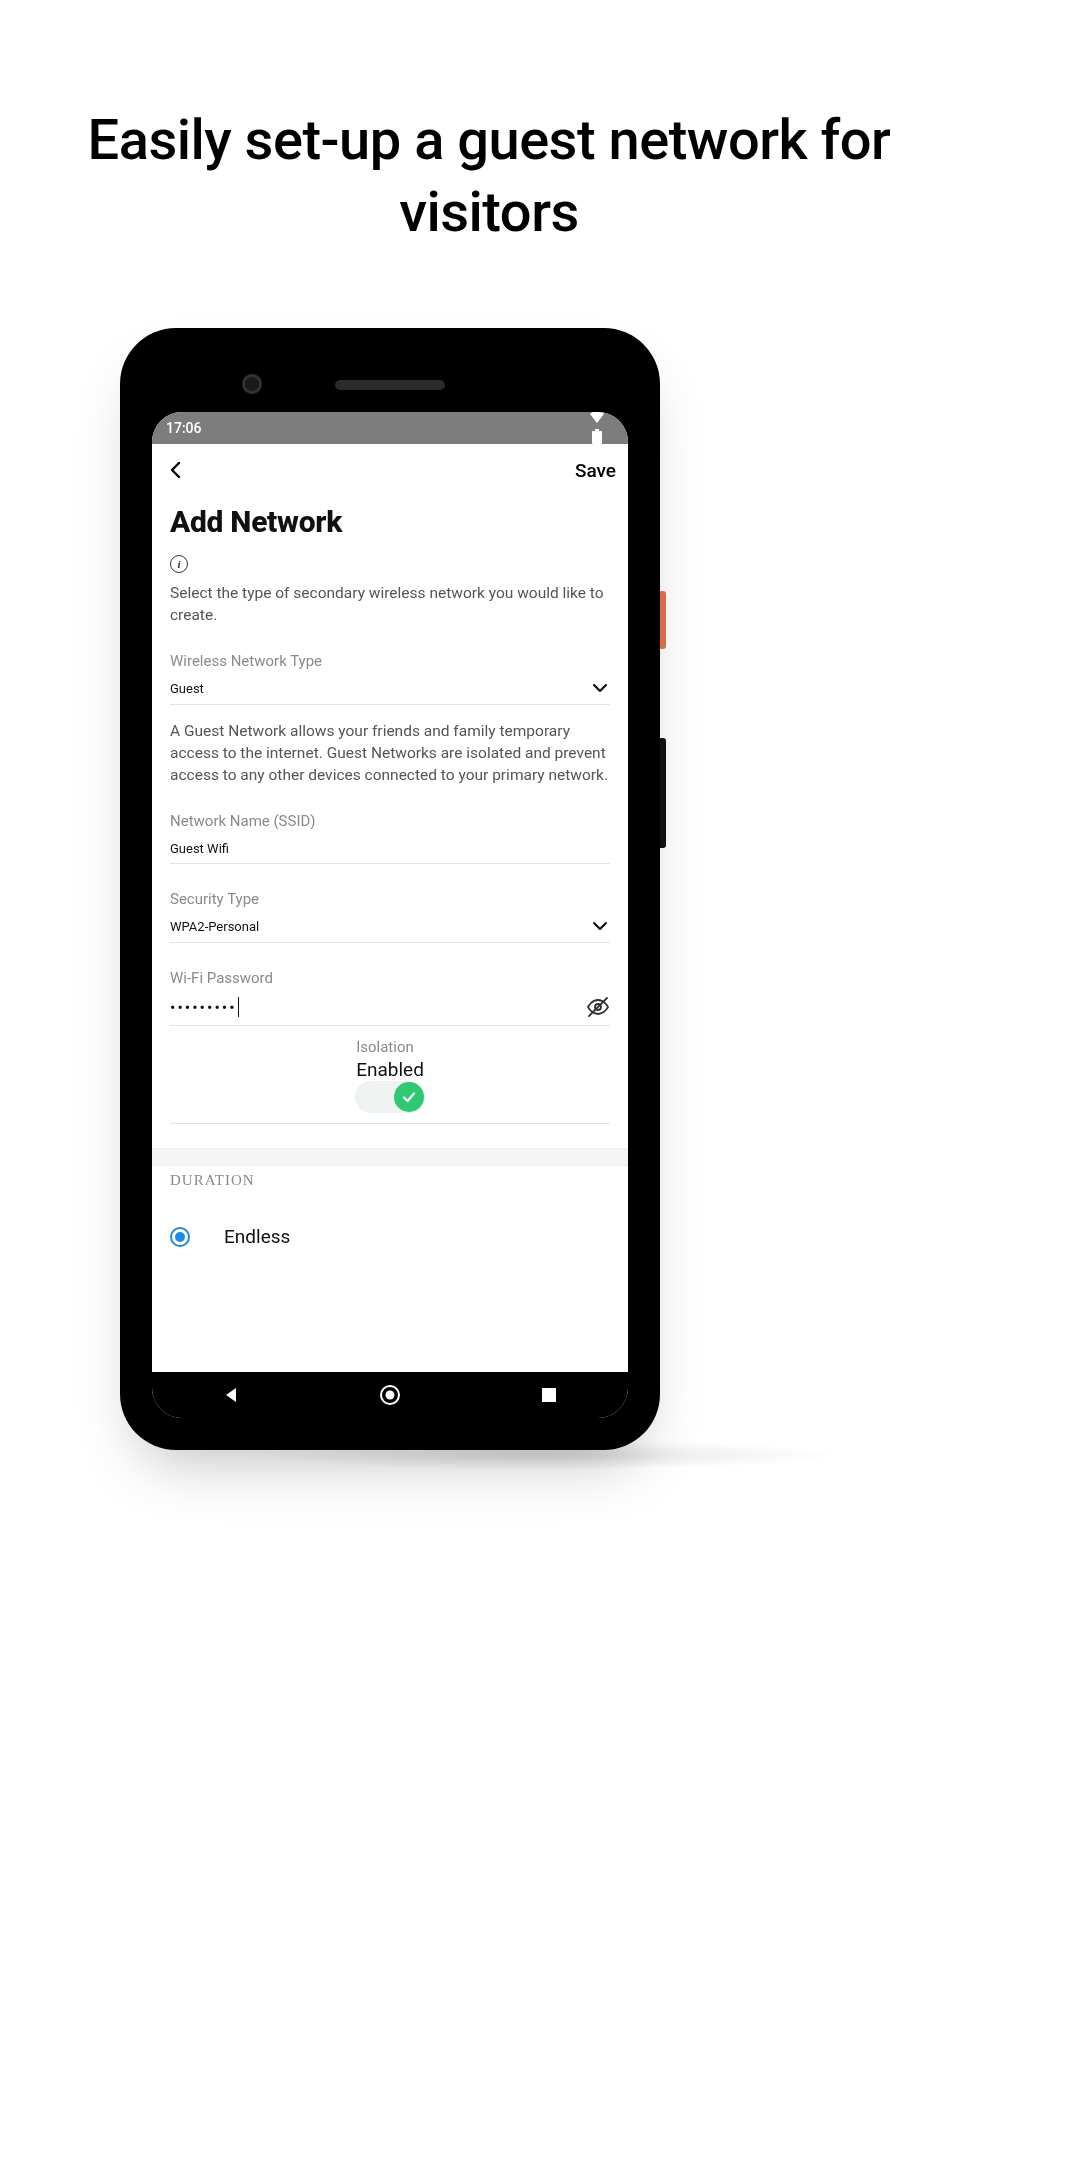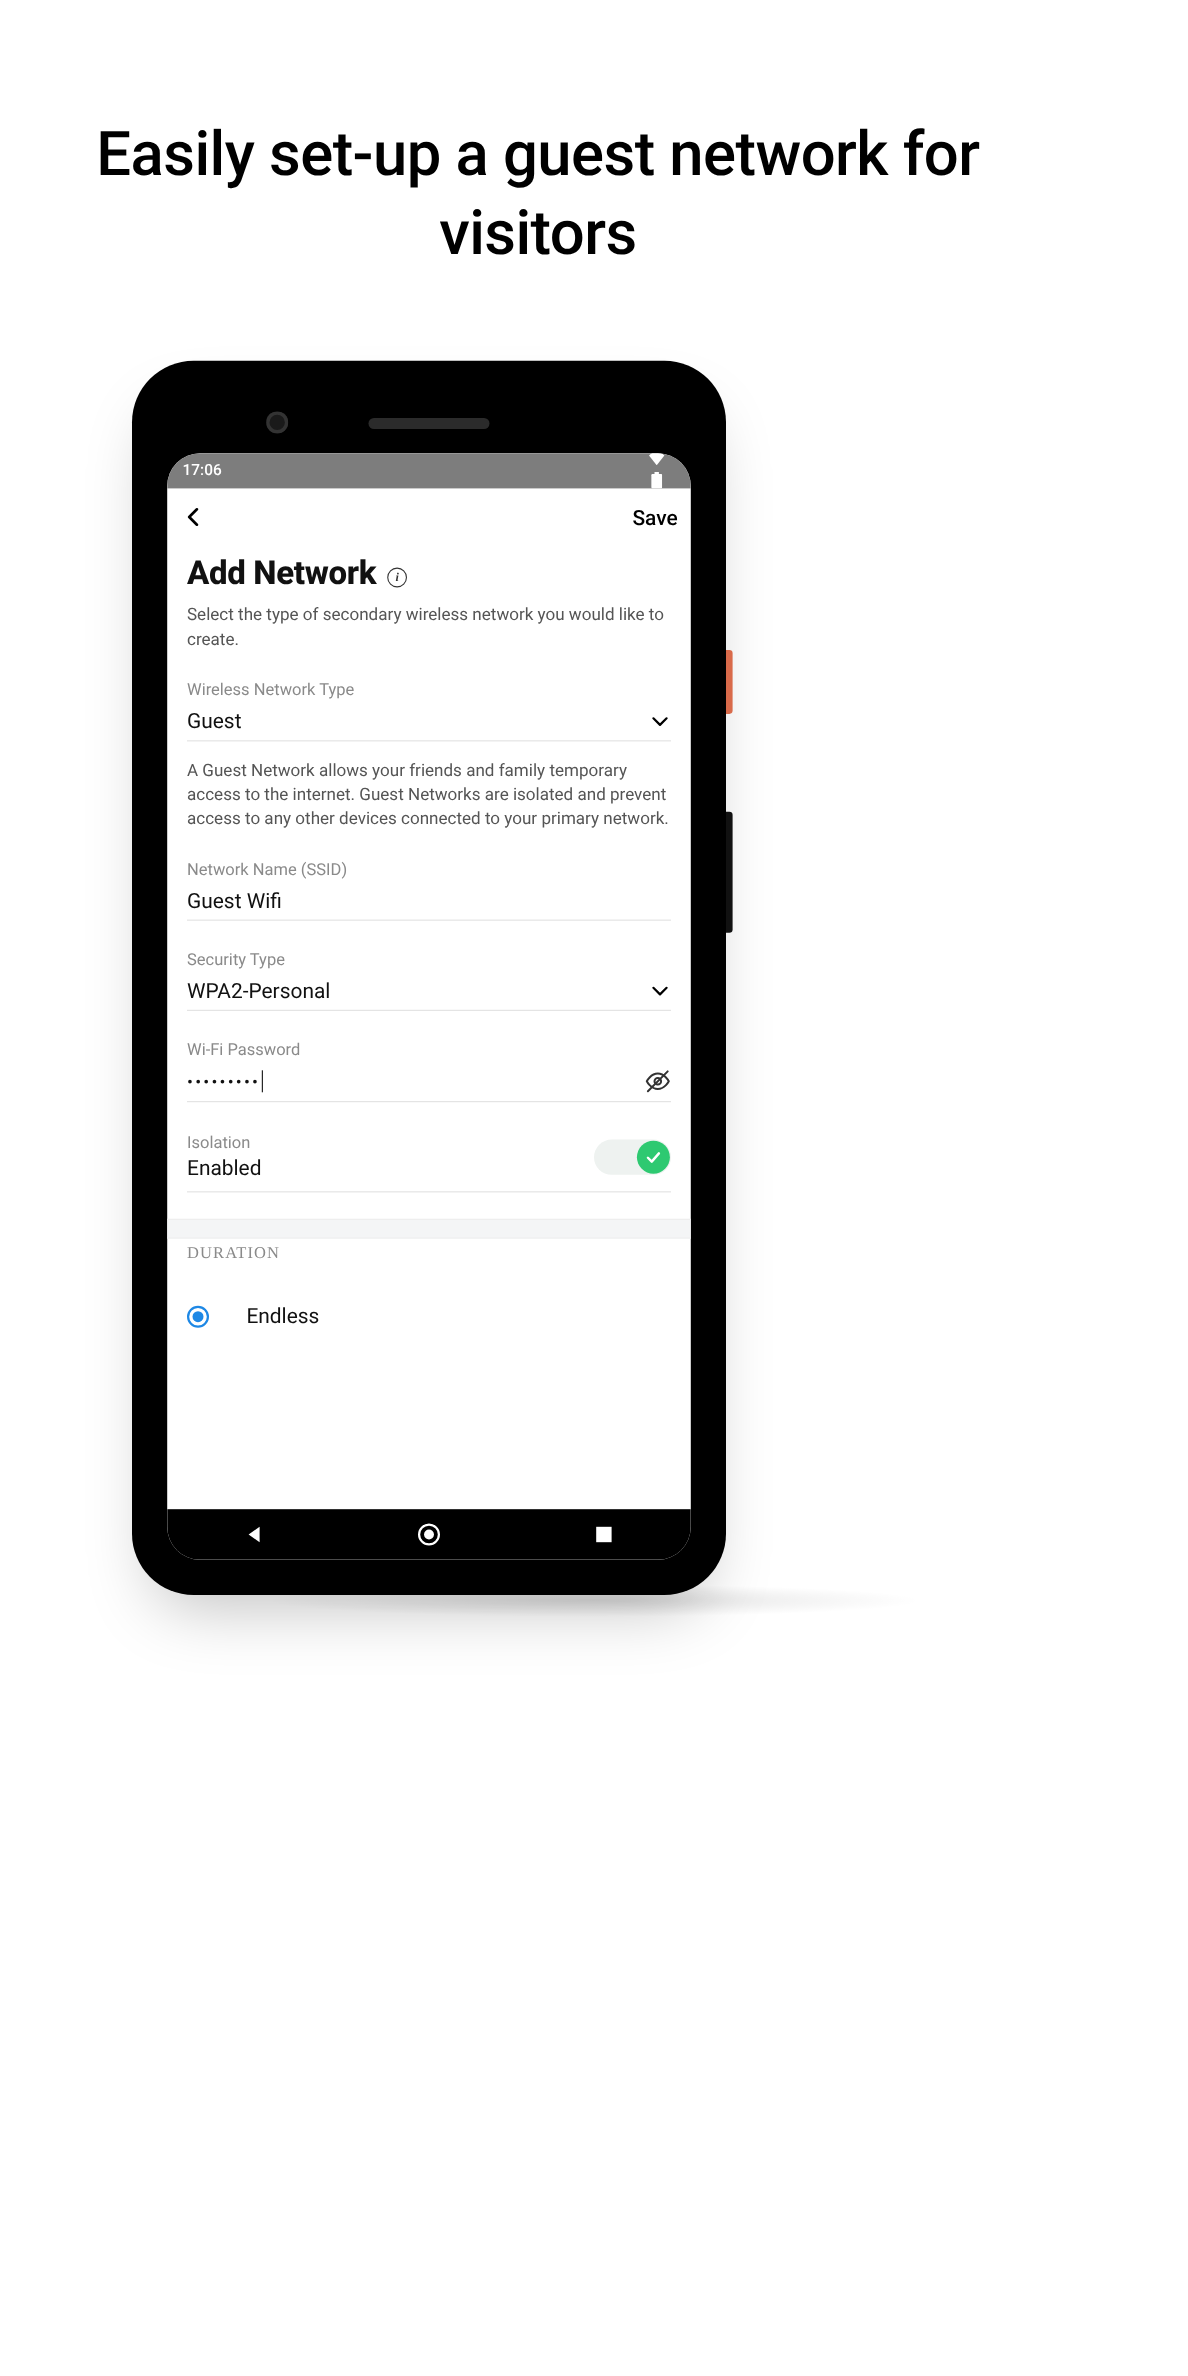--- a/index.html
+++ b/index.html
@@ -17,35 +17,35 @@
   
   .statusbar { height: 32px; background: #7d7d7d; color: #fff; display: flex; align-items: center; justify-content: space-between; padding: 11px 14px; font-size: 14px; font-weight: 500; }
   .status-right { display: flex; align-items: center; gap: 6px; flex-direction: column; }
   .status-right svg { display: block; }
   
   .app-header { height: 52px; display: flex; align-items: center; justify-content: space-between; padding: 0 12px; }
   .back-arrow { width: 24px; height: 24px; display:flex; align-items:center; justify-content:center; cursor:pointer; }
   .save { font-size: 19px; font-weight: 500; color: #000; cursor:pointer; }
   
   .content { padding: 0 18px; }
-  .title-row { display:flex; align-items: center; gap: 10px; margin-top: 8px; }
+  .title-row { display:flex; gap: 10px; margin-top: 8px; flex-direction: column; }
   .page-title { font-size: 30px; font-weight: 800; color: #111; letter-spacing: -0.3px; }
   .info-circle { width:18px; height:18px; border: 1.6px solid #333; border-radius:50%; display:flex; align-items:center; justify-content:center; font-size: 11px; font-style: italic; font-family: Georgia, serif; font-weight:600; color:#333; margin-top:6px; cursor:pointer; }
   .subtitle { font-size: 15.5px; color: #555; line-height: 1.4; margin-top: 10px; }
   .field { margin-top: 26px; border-bottom: 1px solid #e1e1e1; padding-bottom: 6px; }
   .field-label { font-size: 15px; color: #8a8a8a; margin-bottom: 8px; }
   .field-row { display:flex; align-items:center; justify-content:space-between; }
-  .field-value { font-size: 19px; color: #111; font-family: inherit; border:none; outline:none; width: 100%; background: transparent; }
+  .field-value { font-size: 13px; color: #111; font-family: inherit; border:none; outline:none; width: 100%; background: transparent; }
   .chevron { width: 20px; height: 20px; flex: none; }
   .desc { font-size: 15.5px; color: #555; line-height: 1.4; margin-top: 16px; }
   .pwd-dots { font-size: 16px; letter-spacing: 2px; color:#111; display:flex; align-items:center; }
   .cursor { display:inline-block; width:1.5px; height: 20px; background:#111; margin-left:1px; }
   .eye-off { width:24px; height:24px; cursor:pointer; flex:none; }
   
-  .toggle-row { display:flex; align-items:center; justify-content:space-between; margin-top: 28px; border-bottom:1px solid #e1e1e1; padding-bottom: 10px;}
+  .toggle-row { display:flex; align-items:center; justify-content:space-between; margin-top: 12px; border-bottom:1px solid #e1e1e1; padding-bottom: 10px; flex-direction: column;}
   .toggle-text .small { font-size: 15px; color:#8a8a8a; }
   .toggle-text .big { font-size: 19px; color:#111; margin-top: 2px;}
   .toggle { width: 70px; height: 32px; background: #eef2f0; border-radius: 16px; position: relative; cursor:pointer; }
   .toggle-knob { position:absolute; right: 1px; top: 50%; transform: translateY(-50%); width: 30px; height: 30px; border-radius: 50%; background: #2ec971; display:flex; align-items:center; justify-content:center; }
   
   .section-break { height: 18px; background: #f4f5f6; margin: 24px -18px 0 -18px; border-top:1px solid #eee; border-bottom:1px solid #eee;}
   .section-title { font-size: 15px; letter-spacing: 1px; color:#8a8a8a; margin-top: 6px; font-family: Liberation Serif, serif; }
   .radio-row { display:flex; align-items:center; gap: 34px; margin-top: 36px; cursor:pointer;}
   .radio-outer { width:20px; height:20px; border:2px solid #1e88e5; border-radius:50%; display:flex; align-items:center; justify-content:center;}
   .radio-inner { width:10px; height:10px; background:#1e88e5; border-radius:50%; }

